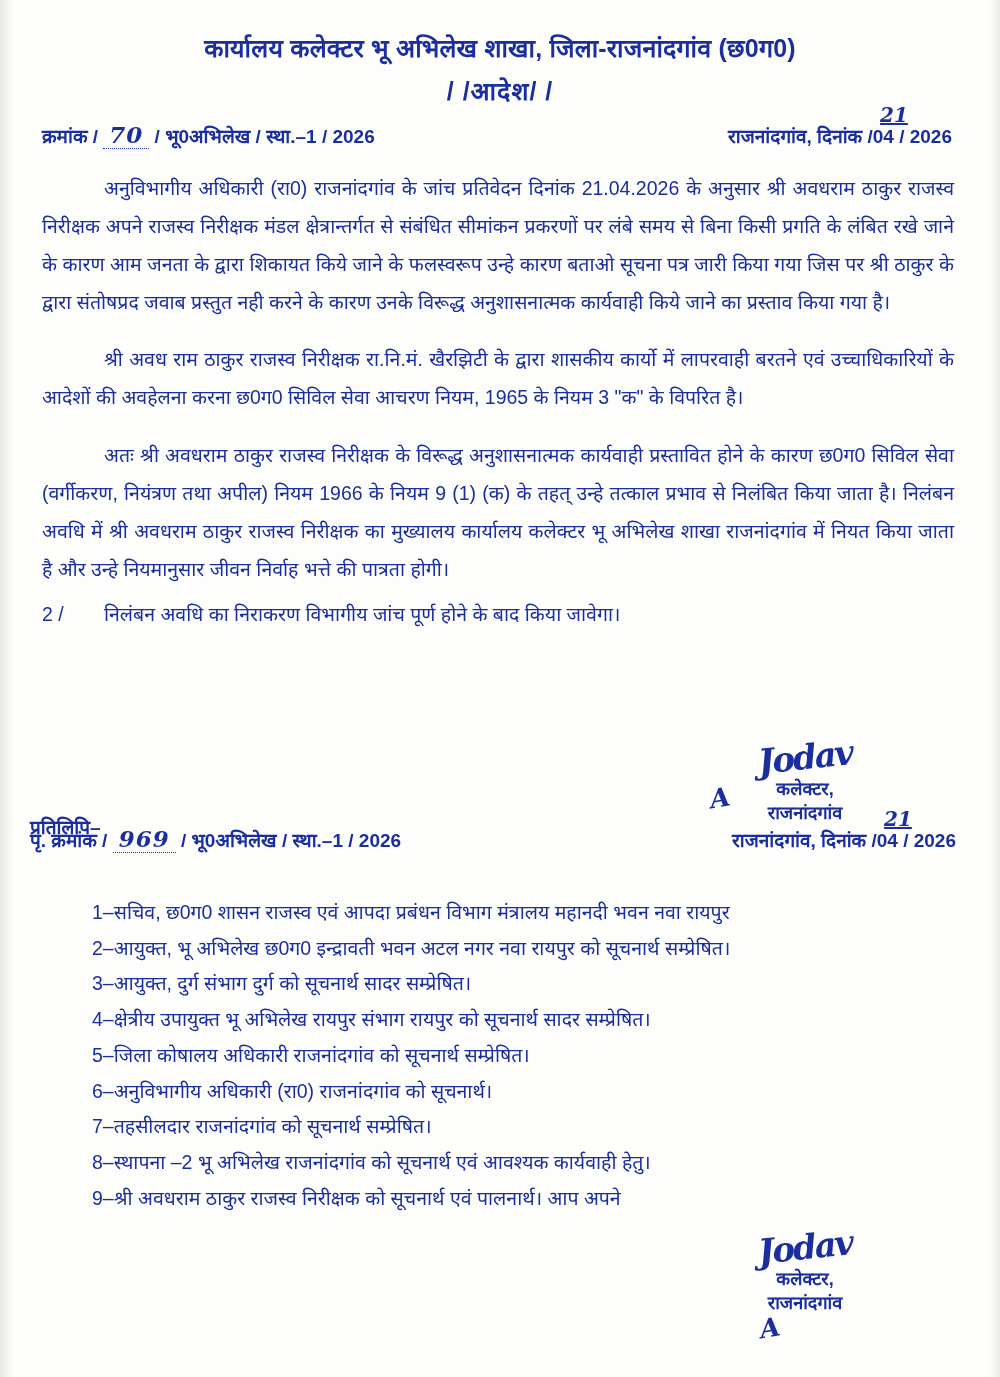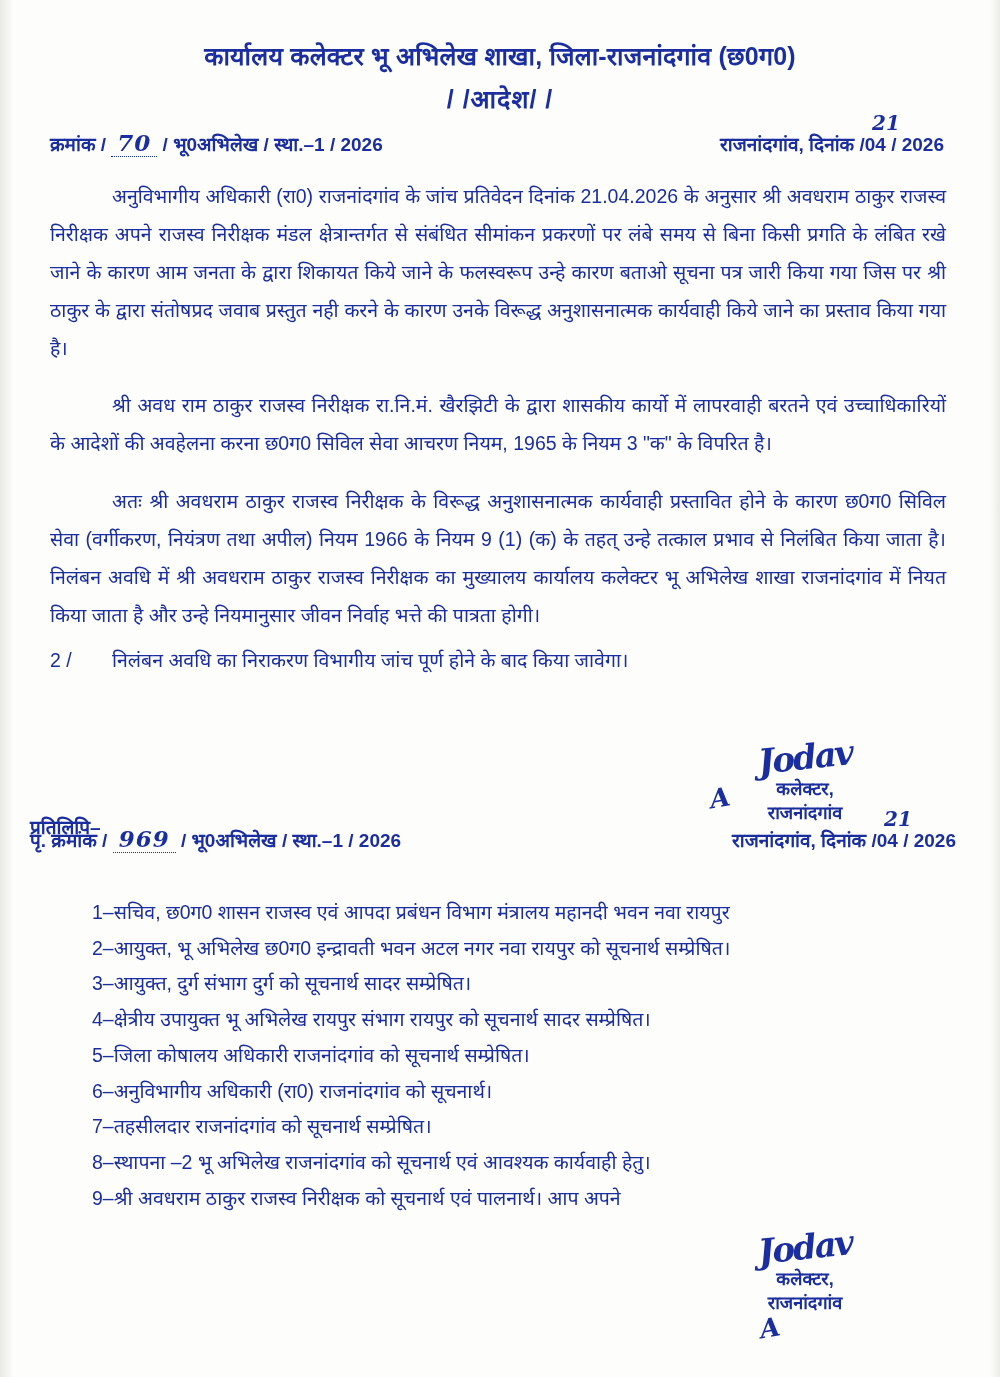--- a/index.html
+++ b/index.html
@@ -12,21 +12,21 @@
     height: 1377px;
     position: relative;
     font-family: "Liberation Sans", sans-serif;
     color: #1b2ea0;
     overflow: hidden;
   }
   .page {
     position: absolute;
     inset: 0;
     background: #fdfdfb;
-    padding: 12px;
+    padding: 4px;
   }
   
   .page::before {
     content: "";
     position: absolute;
     left: 0; top: 0; bottom: 0;
     width: 14px;
     background: linear-gradient(to right, #e9e9e4, rgba(255,255,255,0));
     pointer-events: none;
   }
@@ -76,20 +76,21 @@
     margin-top: 40px;
   }
   .hw-small {
     font-family: "DejaVu Serif", serif;
     font-style: italic;
     font-weight: 700;
     font-size: 20px;
     position: absolute;
     top: -20px;
     left: 152px;
+    text-decoration: underline;
   }
 
   .body-text {
     margin: 20px 42px 0 38px;
     font-size: 19.5px;
     line-height: 1.95;
     text-align: justify;
     text-justify: inter-word;
   }
   .para { margin-bottom: 2px; }

